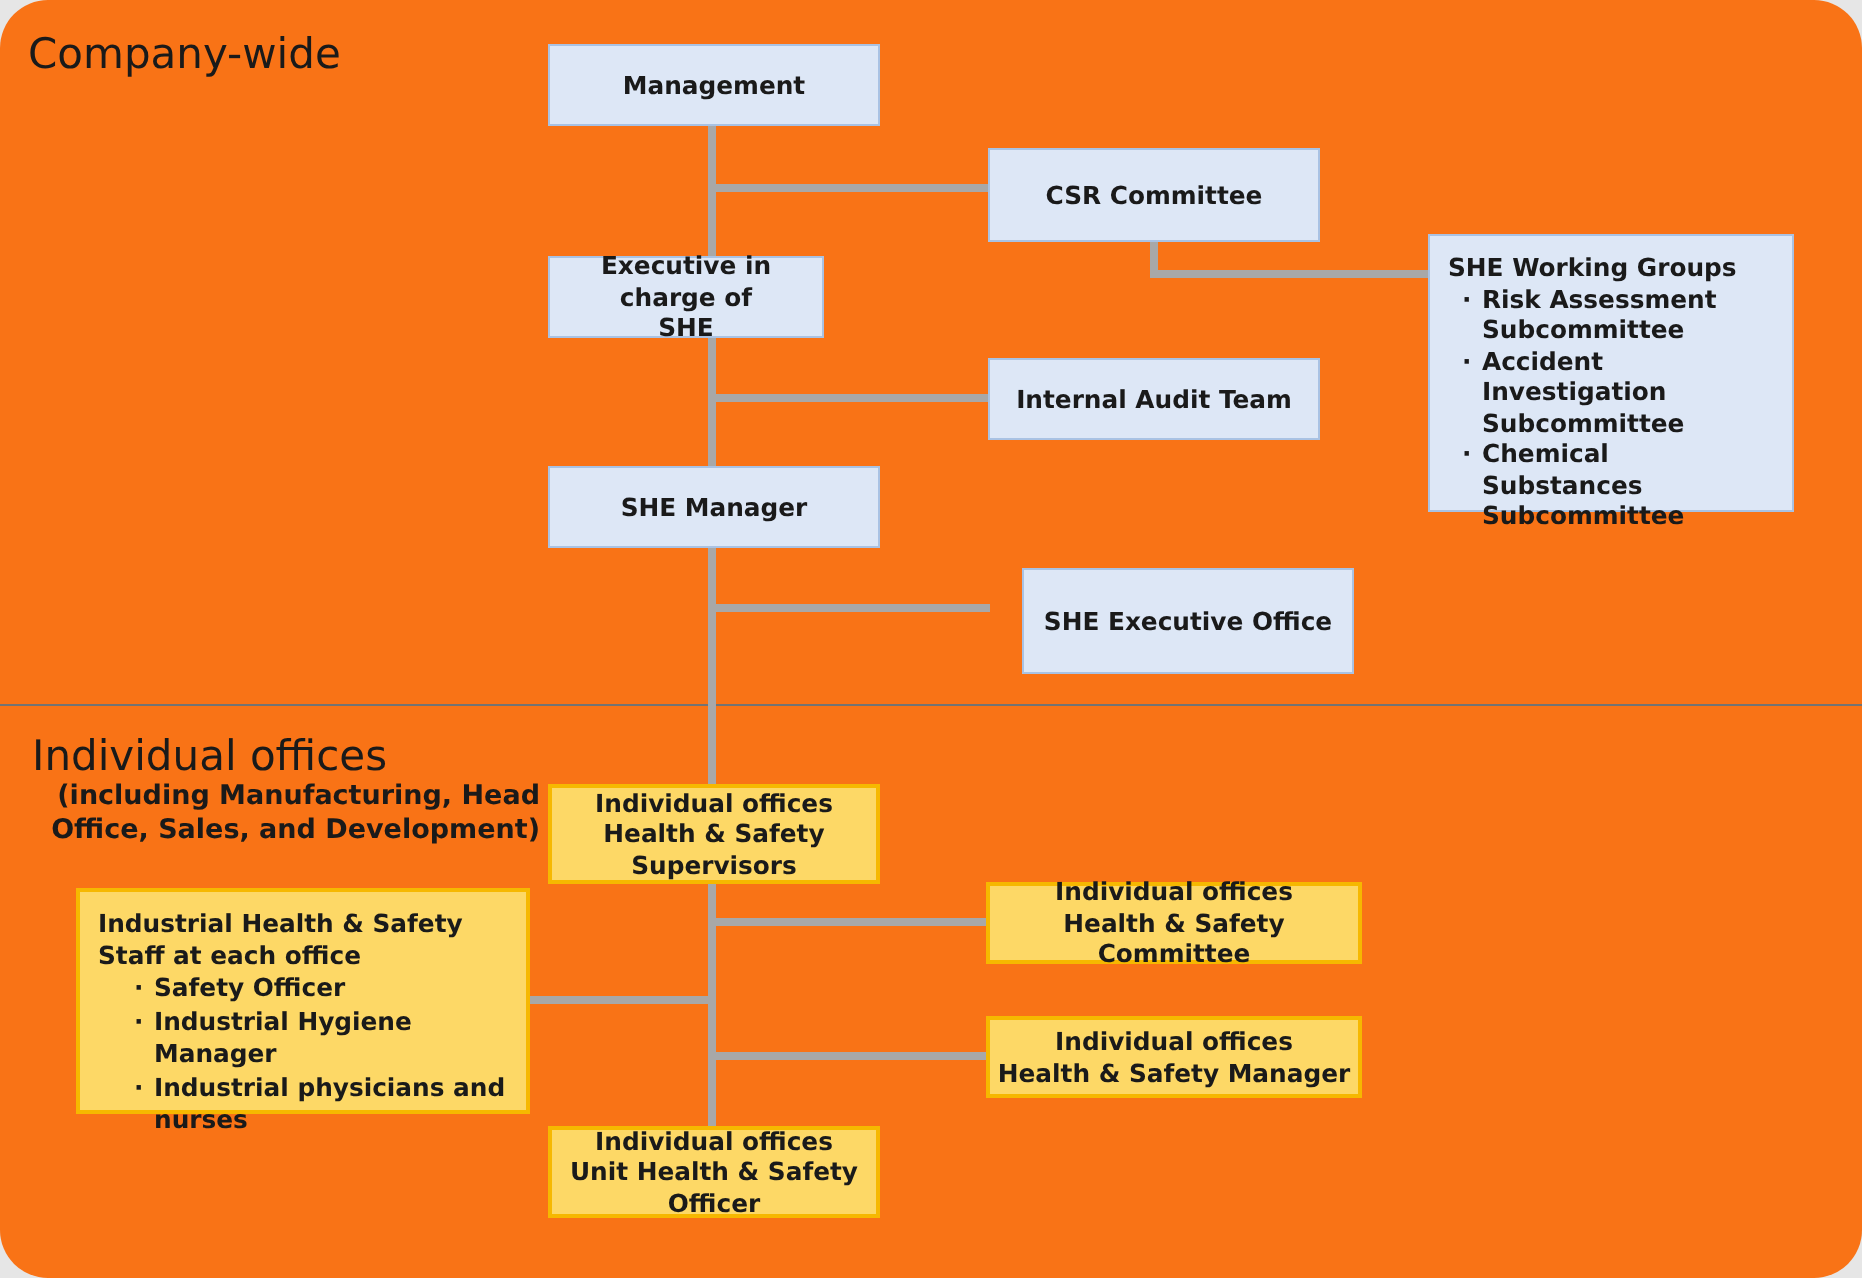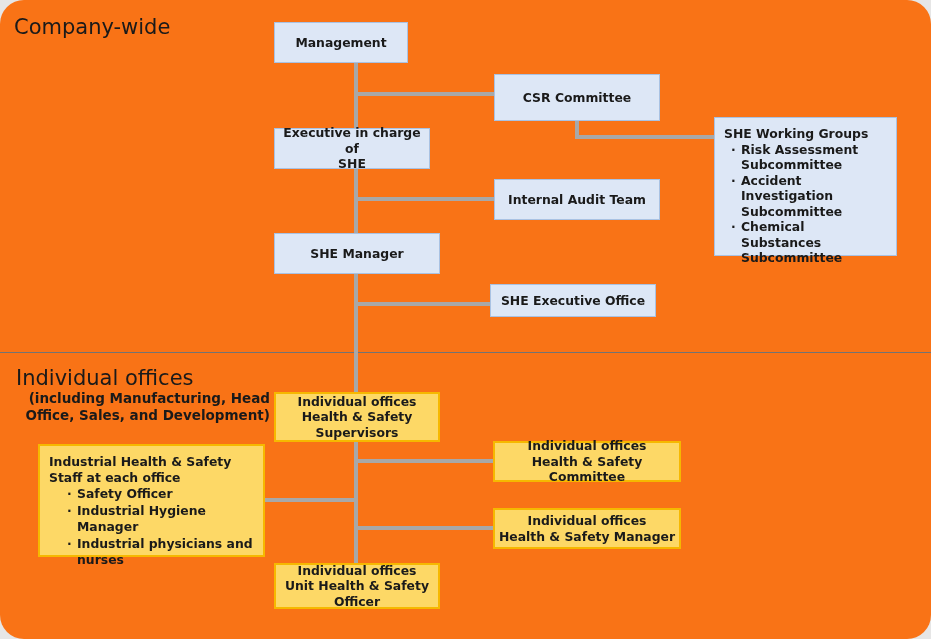--- a/index.html
+++ b/index.html
@@ -139,42 +139,42 @@
   <div class="line" style="left:354px; top:197px; width:141px; height:4px;"></div>
 
   <div class="line" style="left:354px; top:273px; width:4px; height:119px;"></div>
   <div class="line" style="left:354px; top:302px; width:141px; height:4px;"></div>
 
   <div class="line" style="left:354px; top:442px; width:4px; height:127px;"></div>
   <div class="line" style="left:354px; top:459px; width:141px; height:4px;"></div>
   <div class="line" style="left:263px; top:498px; width:95px; height:4px;"></div>
   <div class="line" style="left:354px; top:526px; width:141px; height:4px;"></div>
 
-  <div class="box blue" style="left:274px; top:22px; width:134px; height:41px;">
+  <div class="box blue" style="left:274px; top:22px; width:166px; height:41px;">
     <span class="box-text">Management</span>
   </div>
 
   <div class="box blue" style="left:494px; top:74px; width:166px; height:47px;">
     <span class="box-text">CSR Committee</span>
   </div>
 
-  <div class="box blue" style="left:274px; top:128px; width:156px; height:41px;">
+  <div class="box blue" style="left:274px; top:128px; width:138px; height:41px;">
     <span class="box-text">Executive in charge of
 SHE</span>
   </div>
 
   <div class="box blue" style="left:494px; top:179px; width:166px; height:41px;">
     <span class="box-text">Internal Audit Team</span>
   </div>
 
   <div class="box blue" style="left:274px; top:233px; width:166px; height:41px;">
     <span class="box-text">SHE Manager</span>
   </div>
 
-  <div class="box blue" style="left:490px; top:284px; width:166px; height:33px;">
+  <div class="box blue" style="left:511px; top:284px; width:166px; height:53px;">
     <span class="box-text">SHE Executive Office</span>
   </div>
 
   <div class="listbox blue" style="left:714px; top:117px; width:183px; height:139px;">
     <div class="lb-title">SHE Working Groups</div>
     <ul>
       <li>Risk Assessment Subcommittee</li>
       <li>Accident Investigation Subcommittee</li>
       <li>Chemical Substances Subcommittee</li>
     </ul>

